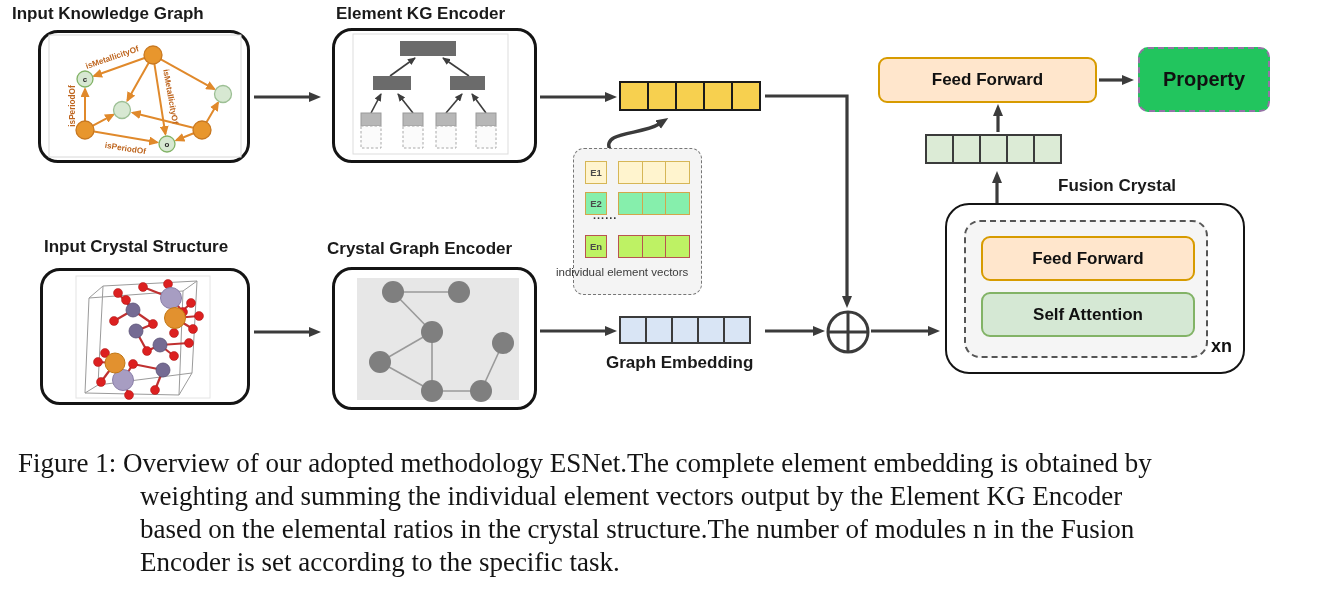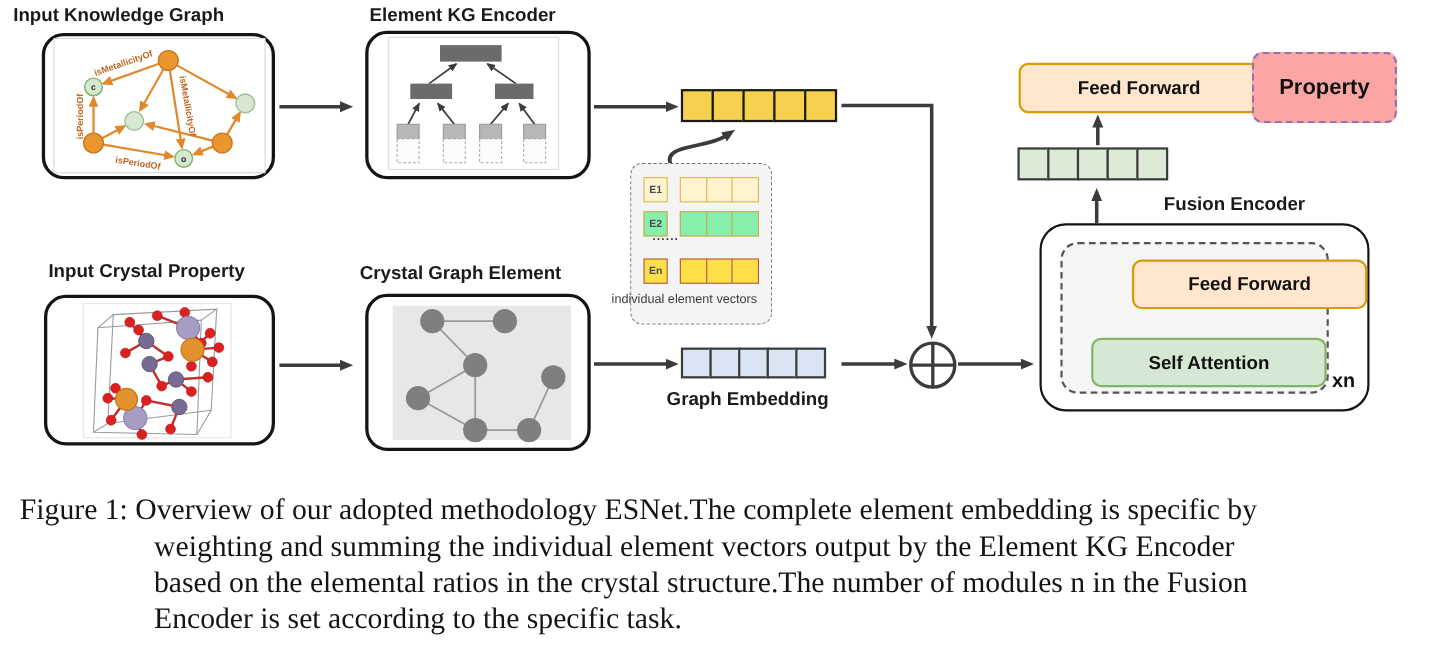--- a/index.html
+++ b/index.html
@@ -8,39 +8,39 @@
   .abs{position:absolute;}
   .boxtitle{font-weight:bold;font-size:17px;color:#1a1a1a;white-space:nowrap;}
   .roundbox{position:absolute;border:3px solid #141414;border-radius:20px;background:#fff;box-sizing:border-box;}
   .cellrow{position:absolute;display:flex;}
   .cell{box-sizing:border-box;}
   .cell+.cell{margin-left:-2px;}
   .cell-y{width:30px;height:30px;background:#F7D04F;border:2.4px solid #1a1a1a;}
   .cell-b{width:28px;height:28px;background:#D9E5F5;border:2px solid #3b3b3b;}
   .cell-g{width:29px;height:30px;background:#DCEBD6;border:2px solid #3b3b3b;}
   .ffbox{position:absolute;background:#FFE6CC;border:2px solid #D79B00;border-radius:9px;
-         display:flex;align-items:center;justify-content:center;font-weight:bold;font-size:17px;color:#111;box-sizing:border-box;margin-left:48px;}
+         display:flex;align-items:center;justify-content:center;font-weight:bold;font-size:17px;color:#111;box-sizing:border-box;}
   .sabox{position:absolute;background:#D5E8D4;border:2px solid #82B366;border-radius:9px;
          display:flex;align-items:center;justify-content:center;font-weight:bold;font-size:17px;color:#111;box-sizing:border-box;}
-  .propbox{position:absolute;background:#fca5a5;border:2px dashed #9673A6;border-radius:10px;
+  .propbox{position:absolute;background:#22c55e;border:2px dashed #9673A6;border-radius:10px;
          display:flex;align-items:center;justify-content:center;font-weight:bold;font-size:20px;color:#111;box-sizing:border-box;}
   .fusion-outer{position:absolute;left:945px;top:203px;width:300px;height:171px;background:#fff;
          border:2.5px solid #141414;border-radius:24px;box-sizing:border-box;}
   .fusion-dashed{position:absolute;left:17px;top:15px;width:244px;height:138px;background:#F5F5F5;
          border:2px dashed #555;border-radius:16px;box-sizing:border-box;}
   .vecbox{position:absolute;left:573px;top:148px;width:129px;height:147px;background:#F4F4F4;
          border:1.6px dashed #767676;border-radius:11px;box-sizing:border-box;}
   .veclabel{position:absolute;width:22px;height:23px;display:flex;align-items:center;justify-content:center;
          font-size:9.5px;font-weight:bold;color:#4a4a4a;box-sizing:border-box;border:1.5px solid;}
   .veccells{position:absolute;display:flex;}
   .veccell{width:25px;height:23px;box-sizing:border-box;border:1.5px solid;}
   .veccell+.veccell{margin-left:-1.5px;}
   .r1{background:#FFF4CE;border-color:#D6B656;}
   .r2{background:#86efac;border-color:#D2A64B;}
-  .r3{background:#fde047;border-color:#B85450;text-align:center;}
+  .r3{background:#bef264;border-color:#B85450;text-align:center;}
   .vecdots{position:absolute;left:19px;top:60px;font-size:11px;font-weight:bold;letter-spacing:1px;color:#333;}
   .veccaption{font-size:11.5px;font-weight:normal;color:#3c3c3c;white-space:nowrap;}
   .xn{position:absolute;left:1211px;top:336px;font-weight:bold;font-size:18px;color:#111;}
   .capline{position:absolute;font-family:"Liberation Serif","DejaVu Serif",serif;font-size:27px;color:#141414;white-space:nowrap;}
   svg text{font-family:"Liberation Sans","DejaVu Sans",sans-serif;}
 </style>
 </head>
 <body>
 
 <div id="canvas">
@@ -66,24 +66,24 @@
     </g>
     <g stroke="#3b3b3b" stroke-width="3" fill="#ffffff">
       <circle cx="848" cy="332" r="20"></circle>
       <line x1="848" y1="312" x2="848" y2="352"></line>
       <line x1="828" y1="332" x2="868" y2="332"></line>
     </g>
   </svg>
 
   <div class="abs boxtitle" style="left:12px;top:4px;">Input Knowledge Graph</div>
   <div class="abs boxtitle" style="left:336px;top:4px;">Element KG Encoder</div>
-  <div class="abs boxtitle" style="left:44px;top:237px;">Input Crystal Property</div>
-  <div class="abs boxtitle" style="left:327px;top:239px;">Crystal Graph Element</div>
+  <div class="abs boxtitle" style="left:44px;top:237px;">Input Crystal Structure</div>
+  <div class="abs boxtitle" style="left:327px;top:239px;">Crystal Graph Encoder</div>
   <div class="abs boxtitle" style="left:606px;top:353px;">Graph Embedding</div>
-  <div class="abs boxtitle" style="left:1058px;top:176px;">Fusion Encoder</div>
+  <div class="abs boxtitle" style="left:1058px;top:176px;">Fusion Crystal</div>
 
   <div class="roundbox" style="left:38px;top:30px;width:212px;height:133px;">
     <svg width="206" height="127" viewBox="0 0 206 127">
       <defs>
         <marker id="arrowO" markerUnits="userSpaceOnUse" markerWidth="10" markerHeight="9" refX="8" refY="4.5" orient="auto">
           <path d="M0,0 L10,4.5 L0,9 Z" fill="#E0892B"></path>
         </marker>
       </defs>
       <rect x="8" y="2" width="192" height="122" fill="#ffffff" stroke="#d8d8d8"></rect>
       <g stroke="#E0892B" stroke-width="2" fill="none">
@@ -282,34 +282,34 @@
     <div class="cell cell-b"></div>
     <div class="cell cell-b"></div>
     <div class="cell cell-b"></div>
     <div class="cell cell-b"></div>
     <div class="cell cell-b"></div>
   </div>
 
   <div class="fusion-outer">
     <div class="fusion-dashed">
       <div class="ffbox" style="left:15px;top:14px;width:214px;height:45px;">Feed Forward</div>
-      <div class="sabox" style="left:15px;top:85px;width:214px;height:45px;margin-left:11px;">Self Attention</div>
+      <div class="sabox" style="left:15px;top:70px;width:214px;height:45px;">Self Attention</div>
     </div>
   </div>
   <div class="xn">xn</div>
 
   <div class="cellrow" style="left:925px;top:134px;">
     <div class="cell cell-g"></div>
     <div class="cell cell-g"></div>
     <div class="cell cell-g"></div>
     <div class="cell cell-g"></div>
     <div class="cell cell-g"></div>
   </div>
 
   <div class="ffbox" style="left:878px;top:57px;width:219px;height:46px;">Feed Forward</div>
   <div class="propbox" style="left:1138px;top:47px;width:132px;height:65px;">Property</div>
 
-  <div class="capline" style="left:18px;top:448px;">Figure 1: Overview of our adopted methodology ESNet.The complete element embedding is specific by</div>
+  <div class="capline" style="left:18px;top:448px;">Figure 1: Overview of our adopted methodology ESNet.The complete element embedding is obtained by</div>
   <div class="capline" style="left:140px;top:481px;">weighting and summing the individual element vectors output by the Element KG Encoder</div>
   <div class="capline" style="left:140px;top:514px;">based on the elemental ratios in the crystal structure.The number of modules n in the Fusion</div>
   <div class="capline" style="left:140px;top:547px;">Encoder is set according to the specific task.</div>
 
 </div>
 
 </body></html>

